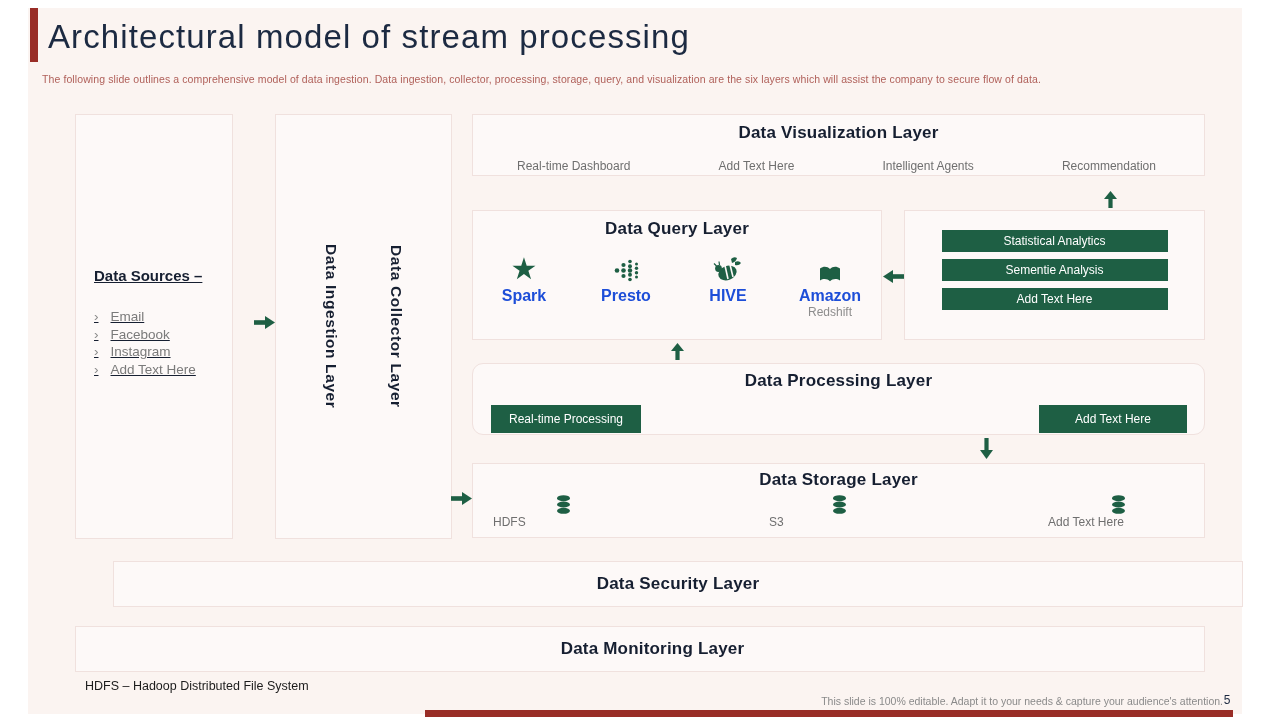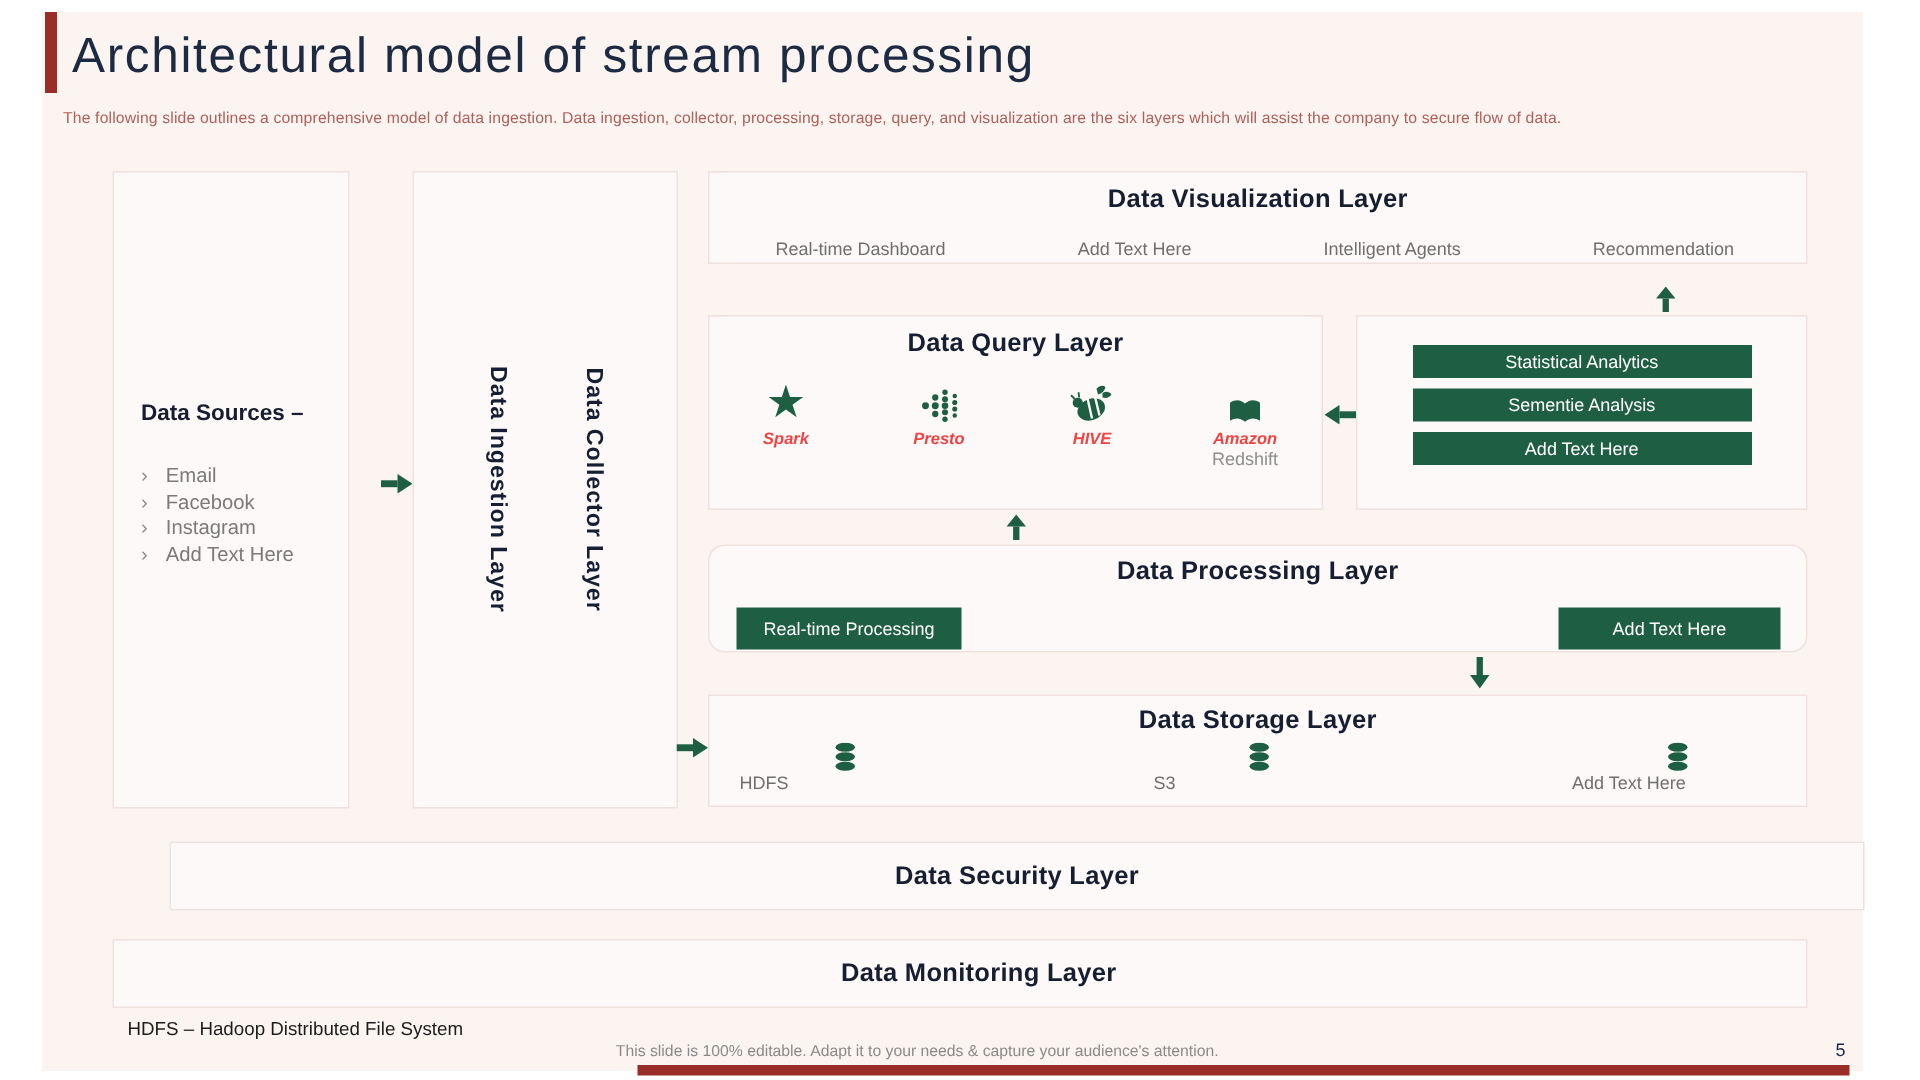--- a/index.html
+++ b/index.html
@@ -12,39 +12,39 @@
   .abs { position:absolute; }
   .panel { left:28px; top:8px; width:1214px; height:706px; background:#fbf4f1; }
   .accent-bar { left:30px; top:8px; width:8px; height:54px; background:#992d27; }
   .title { left:48px; top:18px; font-size:33px; font-weight:400; letter-spacing:1.1px; color:#1c2a42; }
   .subtitle { left:42px; top:73px; font-size:10.5px; color:#b0605a; letter-spacing:0.1px; }
 
   .box { position:absolute; background:#fdf9f8; border:1px solid #f0e1de; }
   .box-title { text-align:center; font-size:17px; font-weight:bold; color:#161f31; letter-spacing:0.2px; }
 
   
-  .sources-box { left:75px; top:114px; width:158px; height:425px; padding:152px 10px 0 18px; }
+  .sources-box { left:75px; top:114px; width:158px; height:425px; padding:152px 10px 0 18px;text-decoration:underline; }
   .sources-title { font-size:15px; font-weight:bold; color:#161f31; margin-bottom:24px; }
   .source-item { display:flex; gap:12px; font-size:13.5px; color:#7a7a7a; line-height:17.5px; }
   .source-item .bullet { color:#8a8a8a; }
 
   
   .vert-box { left:275px; top:114px; width:177px; height:425px; display:flex; justify-content:space-evenly; align-items:center; }
   .vert-label { writing-mode:vertical-rl; font-size:15.5px; font-weight:bold; color:#161f31; letter-spacing:0.6px; }
 
   
   .viz-box { left:472px; top:114px; width:733px; height:62px; padding-top:8px; }
   .viz-items { display:flex; justify-content:space-between; padding:0 48px 0 44px; margin-top:16px; font-size:12px; color:#6f6f6f; }
 
   
   .query-box { left:472px; top:210px; width:410px; height:130px; padding-top:8px; }
   .query-items { display:flex; margin-top:9px; }
   .query-col { flex:1; text-align:center; }
   .query-icon-slot { height:36px; display:flex; align-items:flex-end; justify-content:center; }
-  .query-label { font-size:11px; font-weight:bold; color:#ef4444; margin-top:3px;font-style:italic; }
+  .query-label { font-size:16px; font-weight:bold; color:#1d4ed8; margin-top:3px; }
   .query-sublabel { font-size:12px; color:#8d8d8d; }
   .star-glyph { font-size:30px; line-height:30px; color:#1e5f44; }
 
   
   .analytics-box { left:904px; top:210px; width:301px; height:130px; padding-top:8px; }
   .analytics-buttons { margin-top:11px; }
   .pill { width:226px; height:22px; margin:0 auto 7px auto; background:#1e5f44; color:#ffffff;
           font-size:12px; display:flex; align-items:center; justify-content:center; }
 
   
@@ -60,21 +60,21 @@
   .storage-col { position:absolute; top:31px; width:140px; text-align:left; }
   .storage-col.c1 { left:20px; } .storage-col.c2 { left:296px; } .storage-col.c3 { left:575px; }
   .storage-label { font-size:12px; color:#6f6f6f; margin-top:1px; }
 
   
   .security-bar  { left:75px; top:561px; width:1130px; height:46px; display:flex; align-items:center; justify-content:center;margin-left:38px; }
   .monitor-bar   { left:75px; top:626px; width:1130px; height:46px; display:flex; align-items:center; justify-content:center;padding-left:25px; }
 
   
   .hdfs-note { left:85px; top:679px; font-size:12.5px; color:#1c1c1c; }
-  .footer-text { left:0; width:1223px; text-align:center; top:695px; font-size:10.5px; color:#8a8a8a; }
+  .footer-text { left:0; width:1223px; text-align:right; top:695px; font-size:10.5px; color:#8a8a8a; }
   .red-bottom-bar { left:425px; top:710px; width:808px; height:7px; background:#992d27; }
   .page-number { left:1214px; top:693px; width:26px; text-align:center; font-size:12px; color:#1b2940; }
 
   .arrow { position:absolute; line-height:0; }
   .arrow svg { display:block; }
   .icon svg { display:block; margin:0 auto; }
 </style>
 </head>
 <body>
 

